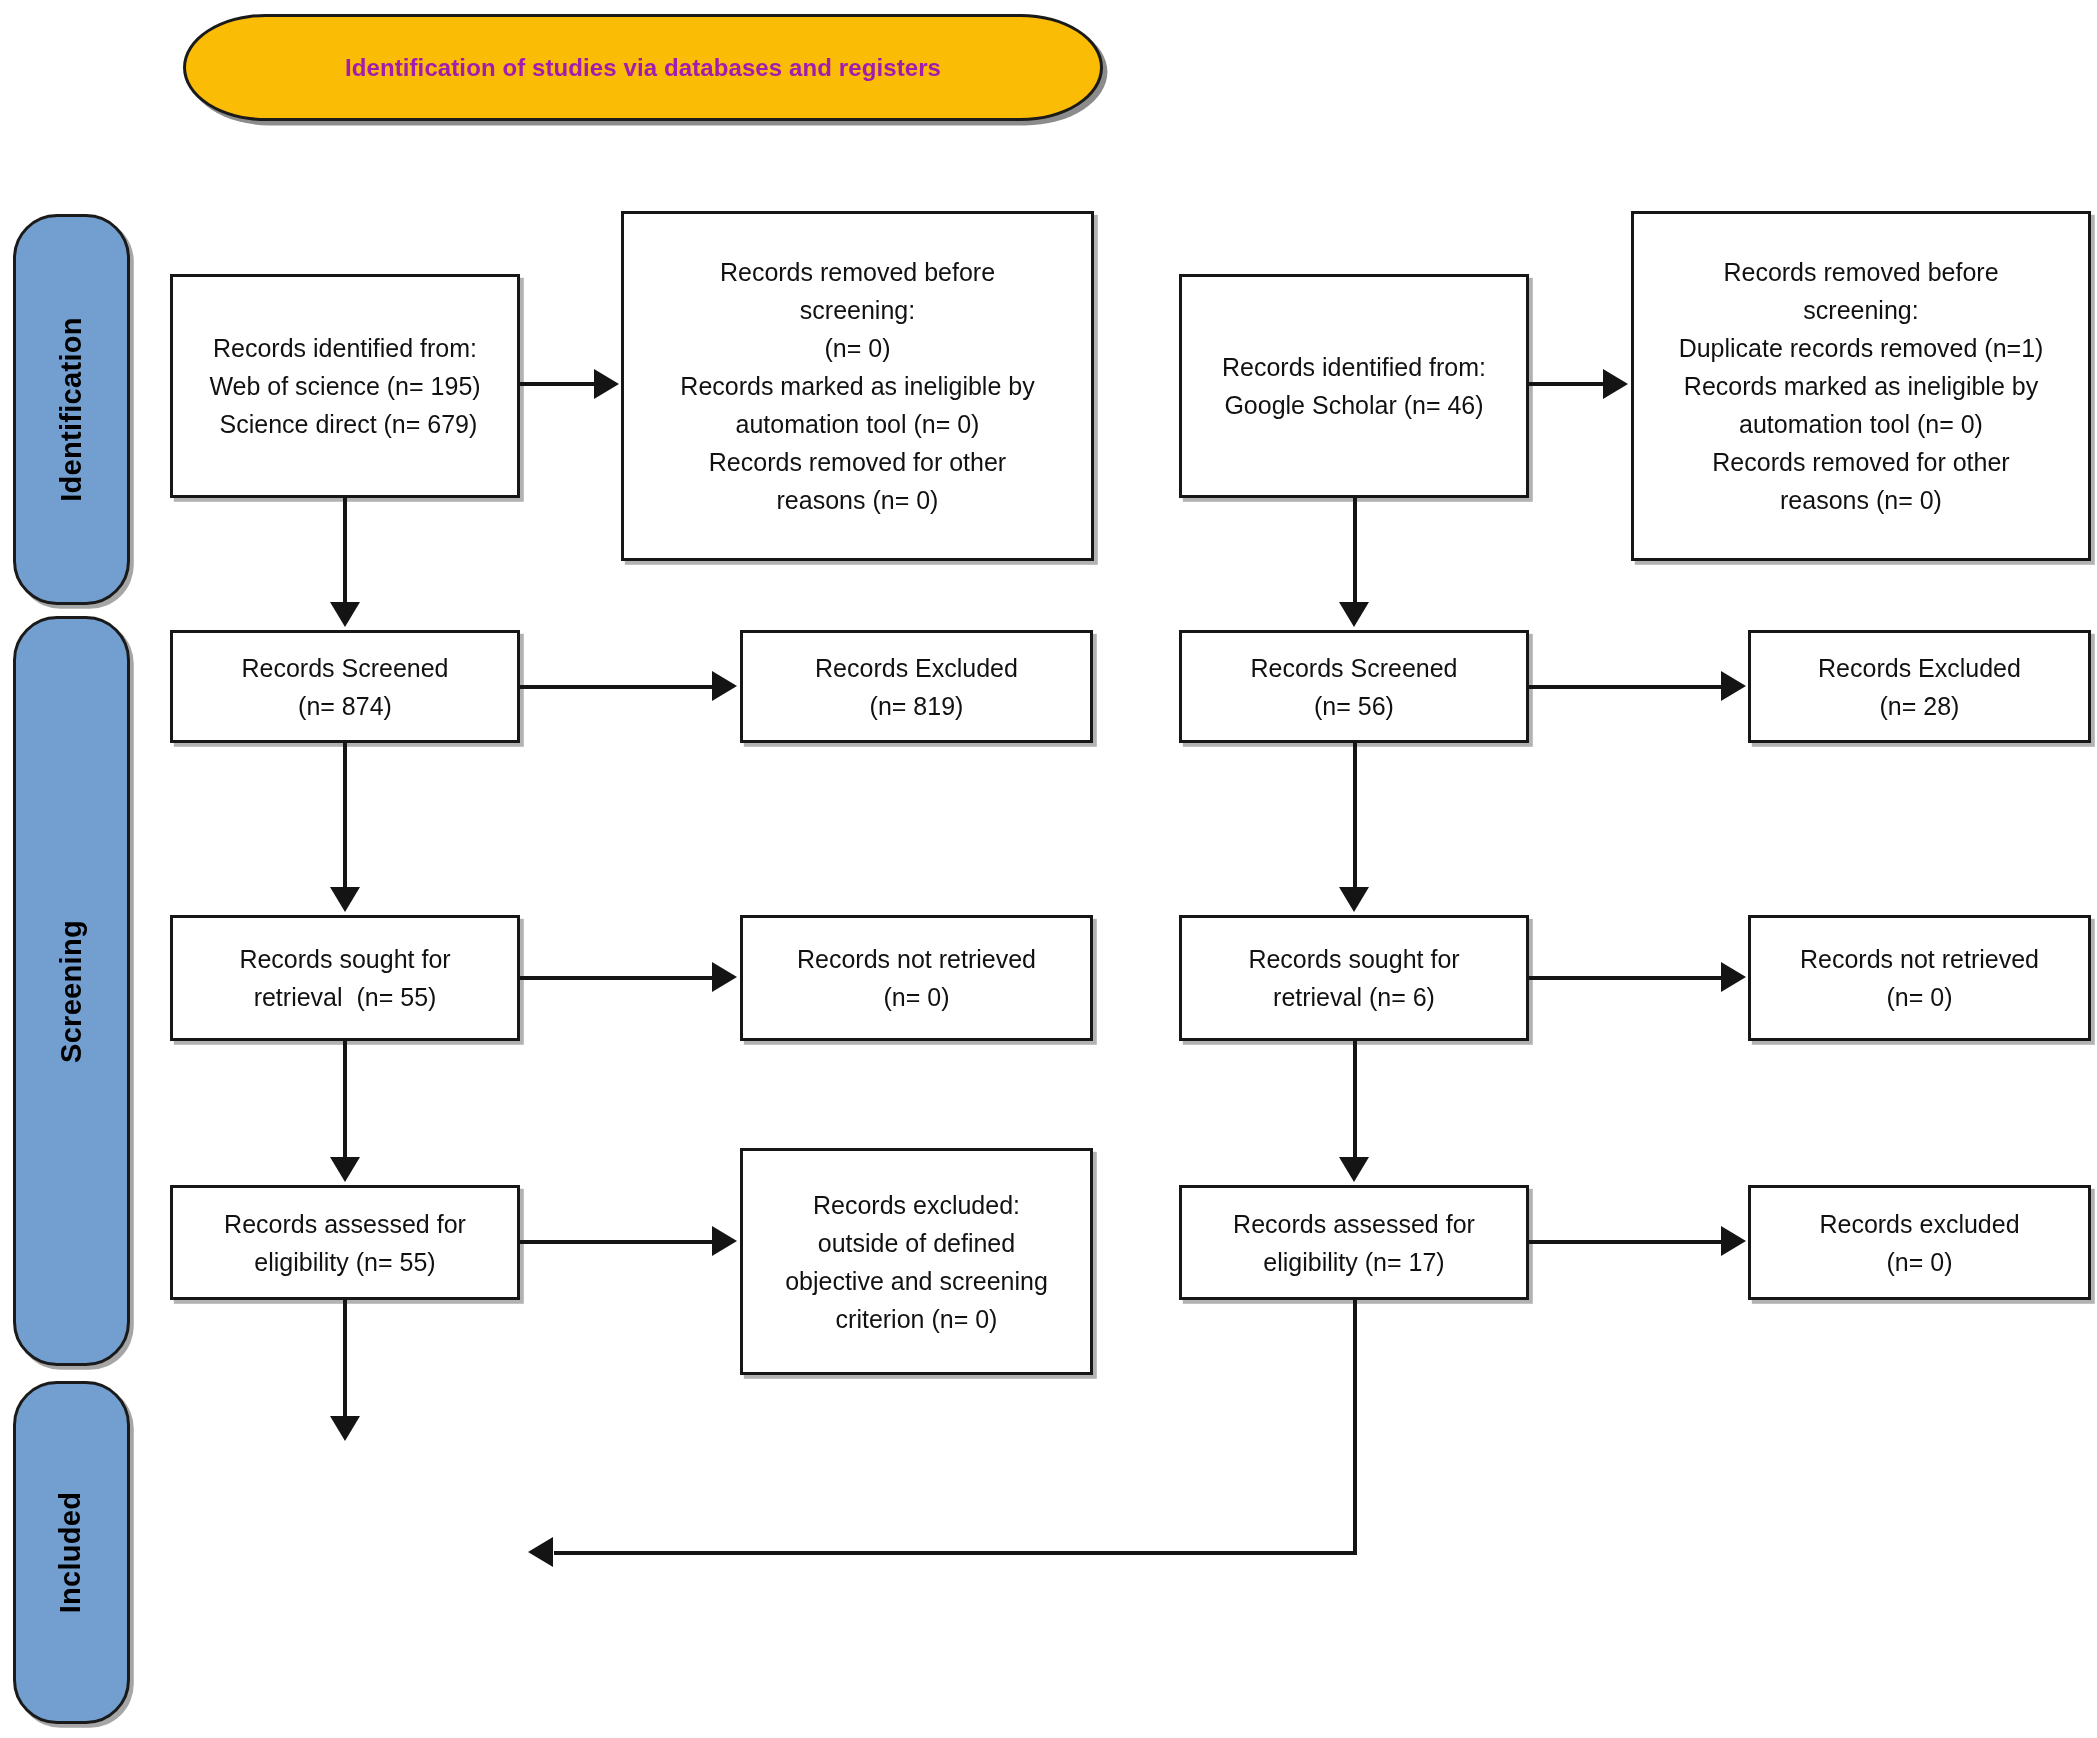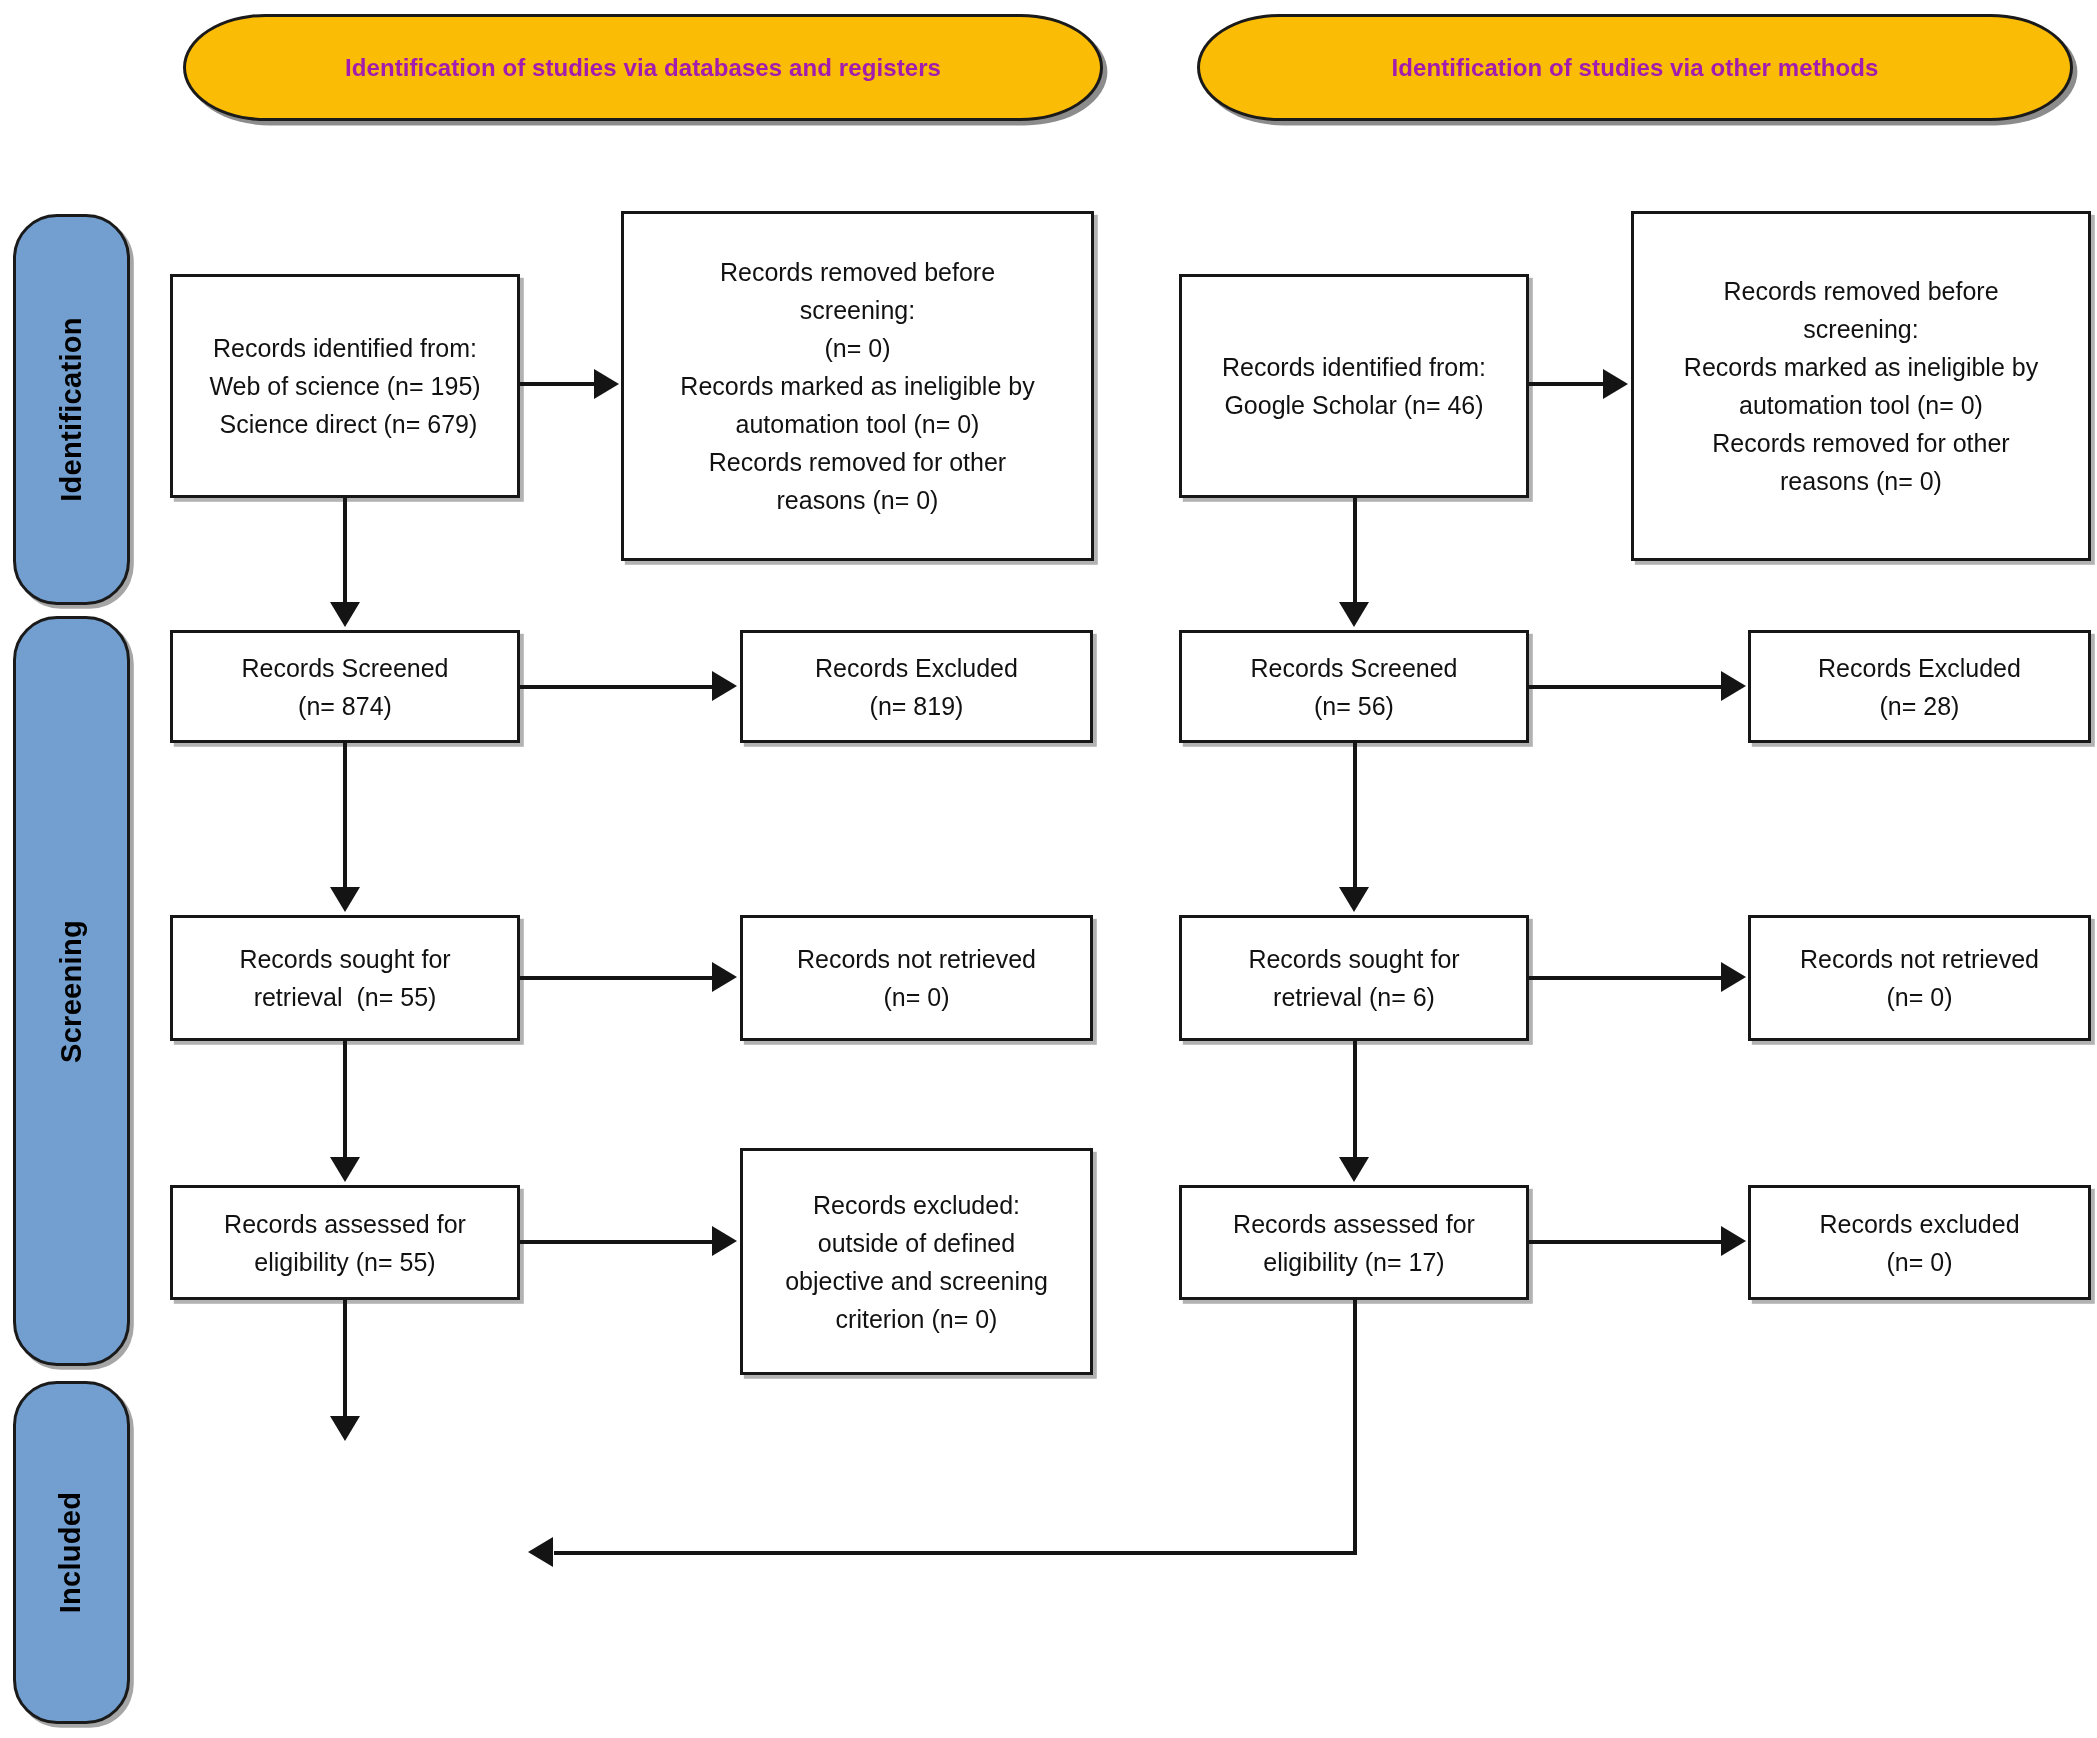--- a/index.html
+++ b/index.html
@@ -106,23 +106,20 @@
 </style>
 </head>
 <body>
 
 <div id="stage">
 
   <div class="banner" style="left:183px; top:14px; width:920px; height:107px;">
     <span>Identification of studies via databases and registers</span>
   </div>
 
-  <div class="banner" style="left:1197px; top:14px; width:876px; height:107px;">
-    <span>Identification of studies via other methods</span>
-  </div>
 
   <div class="stage-pill" style="left:12.6px; top:214px; width:117px; height:391px;">
     <span>Identification</span>
   </div>
 
   <div class="stage-pill" style="left:12.6px; top:616px; width:117px; height:750px;">
     <span>Screening</span>
   </div>
 
   <div class="stage-pill" style="left:12.6px; top:1381px; width:117px; height:343px;">
@@ -197,20 +194,21 @@
     <div class="lines">
         <div>Records identified from:</div>
         <div>Google Scholar (n= 46)</div>
       </div>
   </div>
 
   <div class="node" style="left:1631px; top:211px; width:460px; height:350px;">
     <div class="lines">
         <div>Records removed before</div>
         <div>screening:</div>
+        <div>Duplicate records removed (n=1)</div>
         <div>Records marked as ineligible by</div>
         <div>automation tool (n= 0)</div>
         <div>Records removed for other</div>
         <div>reasons (n= 0)</div>
       </div>
   </div>
 
   <div class="node" style="left:1179px; top:630px; width:350px; height:113px;">
     <div class="lines">
         <div>Records Screened</div>

